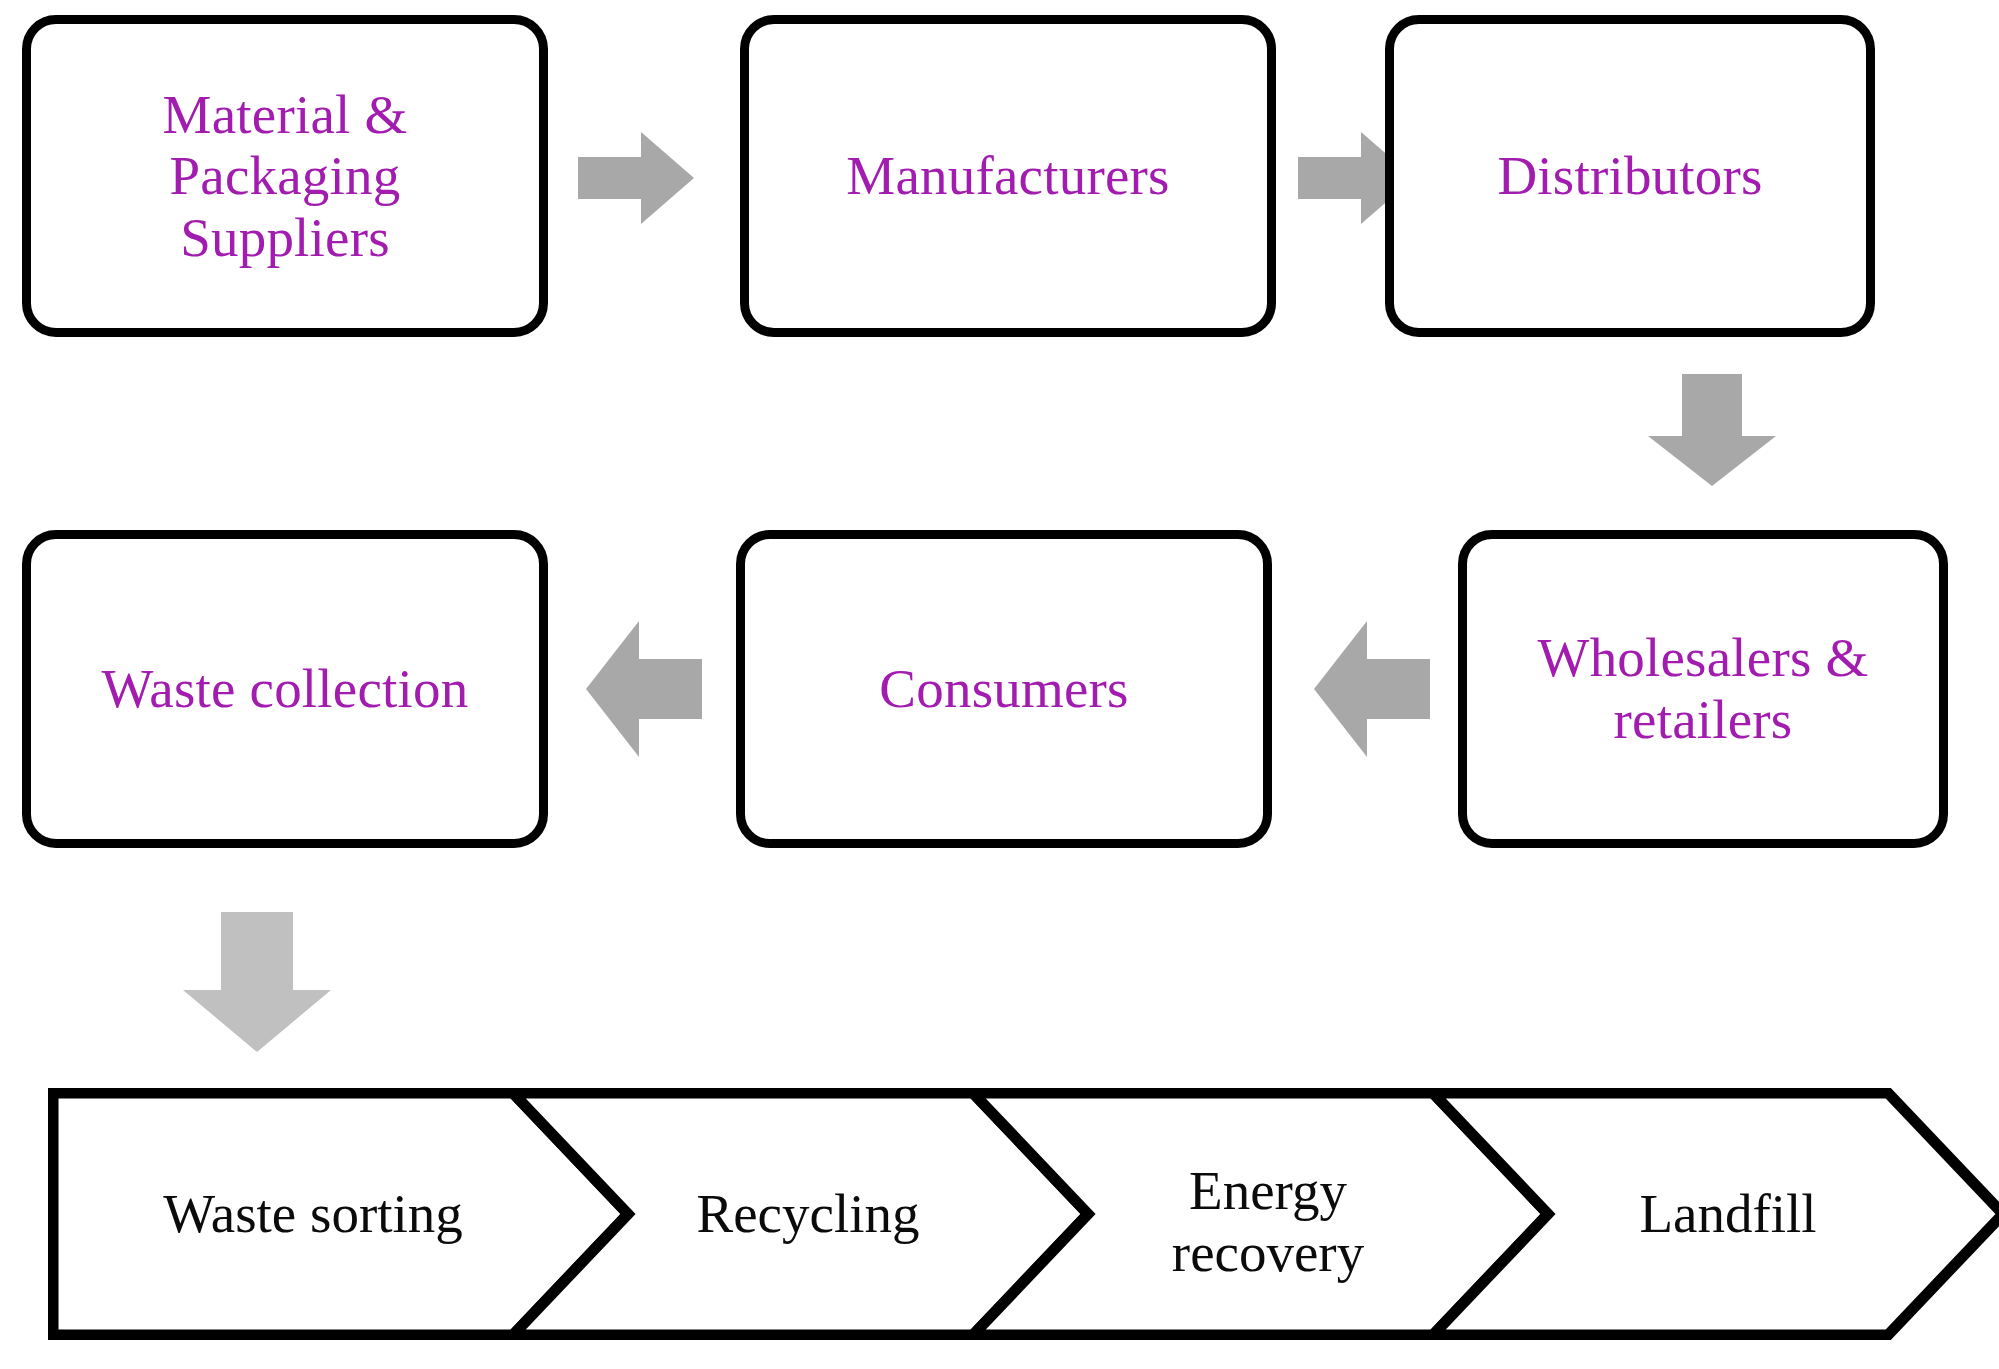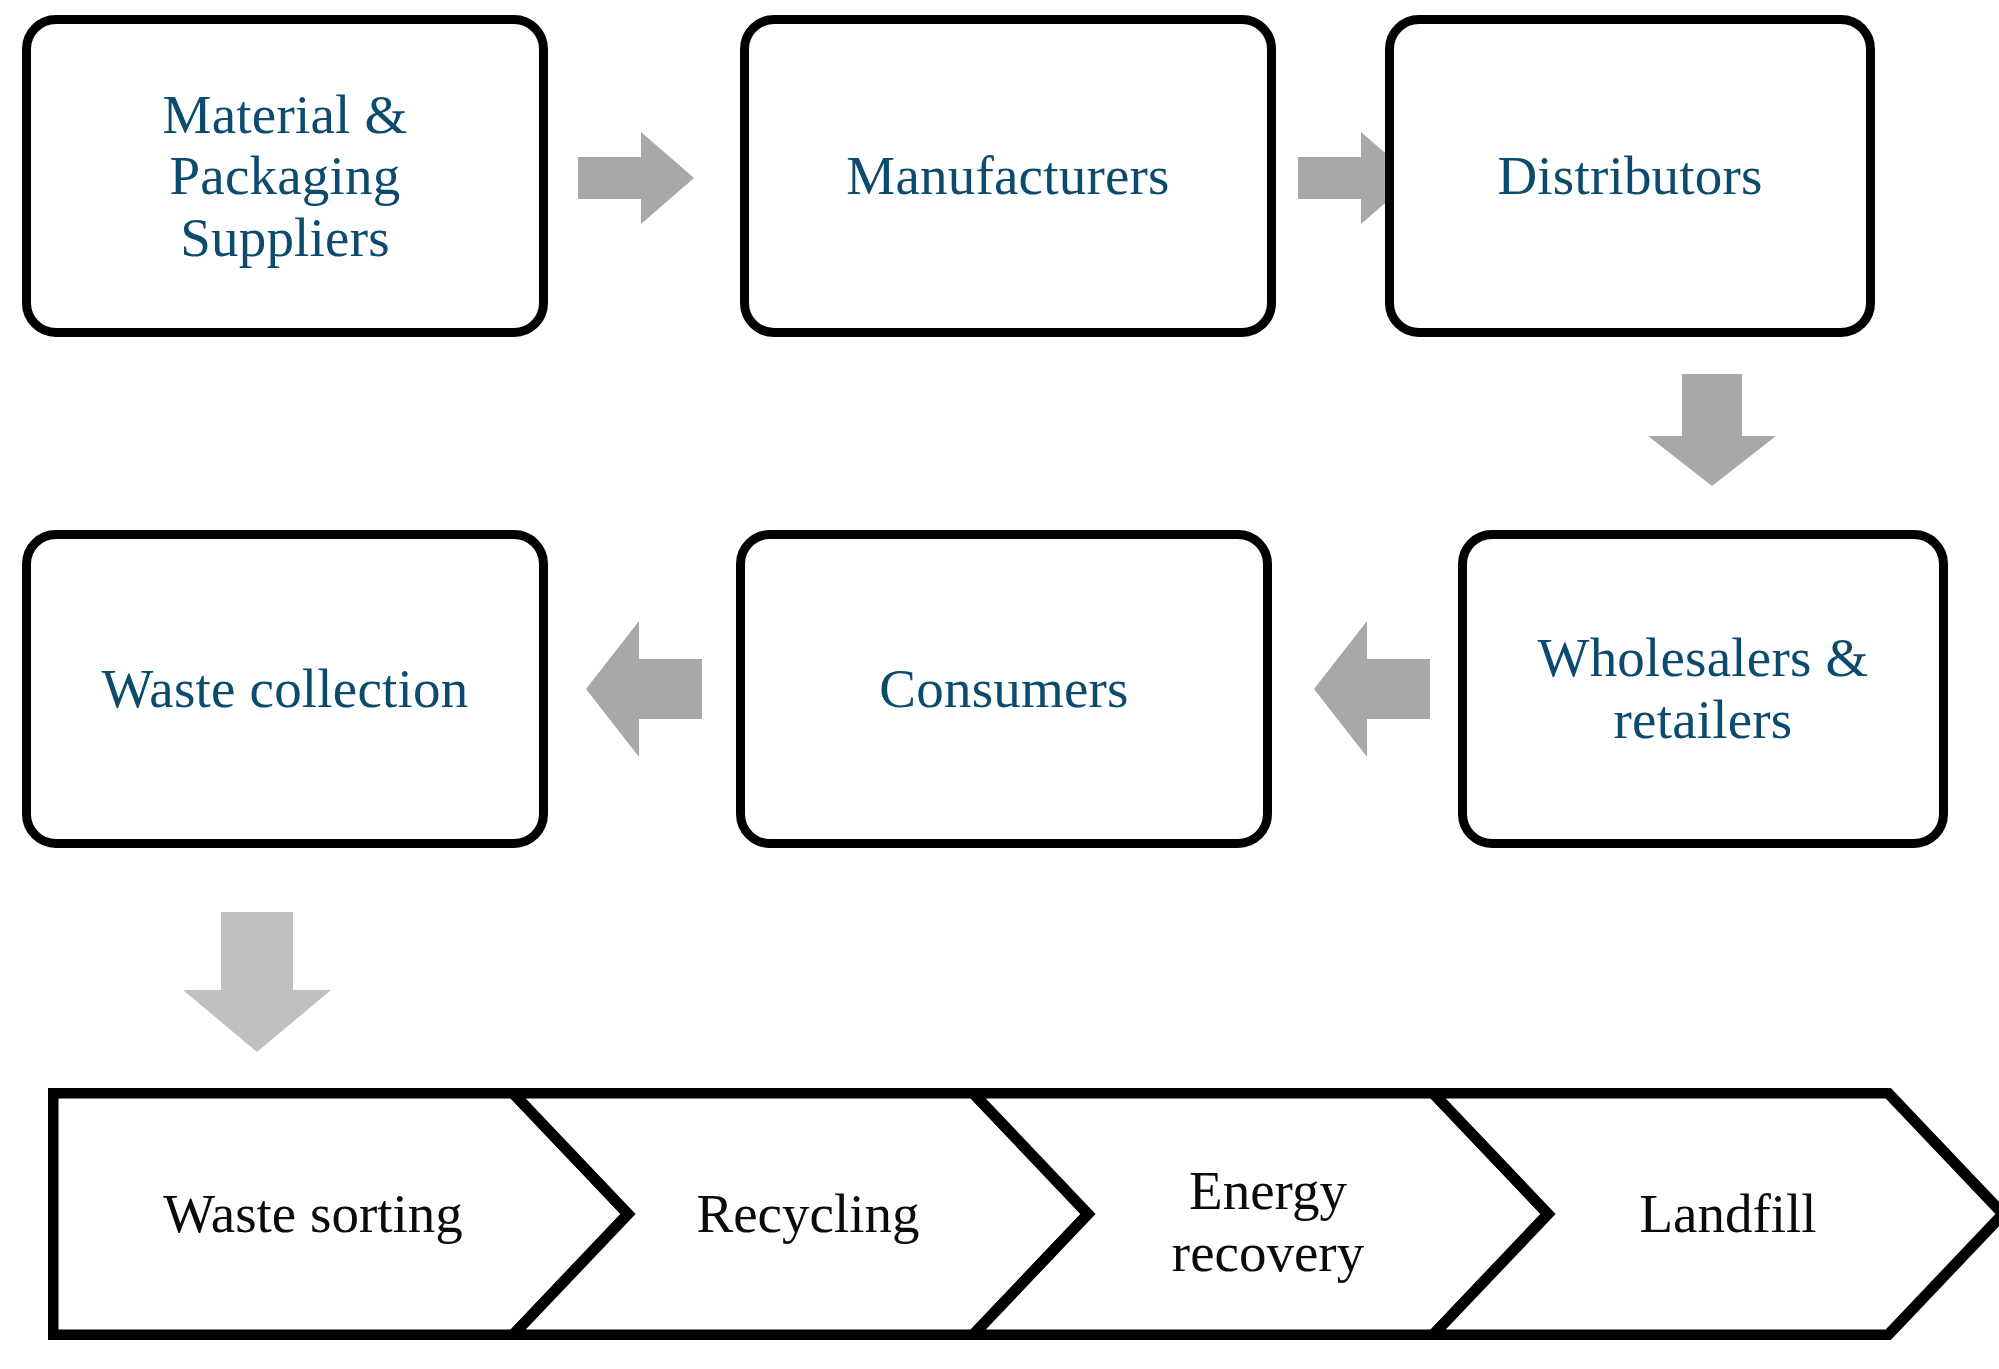--- a/index.html
+++ b/index.html
@@ -26,21 +26,21 @@
     border: 9px solid #000000;
     border-radius: 34px;
     display: flex;
     align-items: center;
     justify-content: center;
     text-align: center;
   }
   .node .node-label {
     font-size: 55px;
     line-height: 1.12;
-    color: #0c4a6e;
+    color: #a21caf;
     letter-spacing: 0.2px;
     padding: 0 18px;
     white-space: pre-line;
   }
 
   
   .arrow {
     position: absolute;
   }
   .arrow svg { display: block; width: 100%; height: 100%; }

